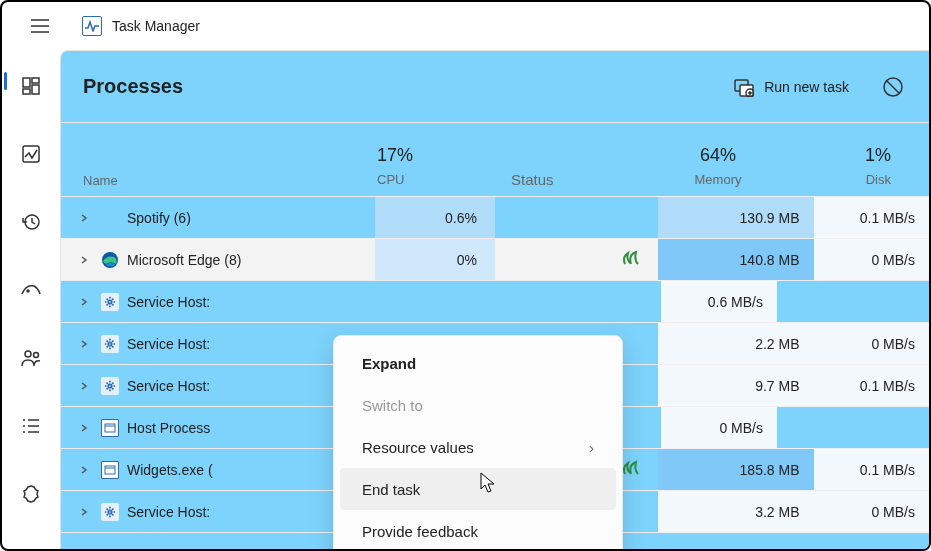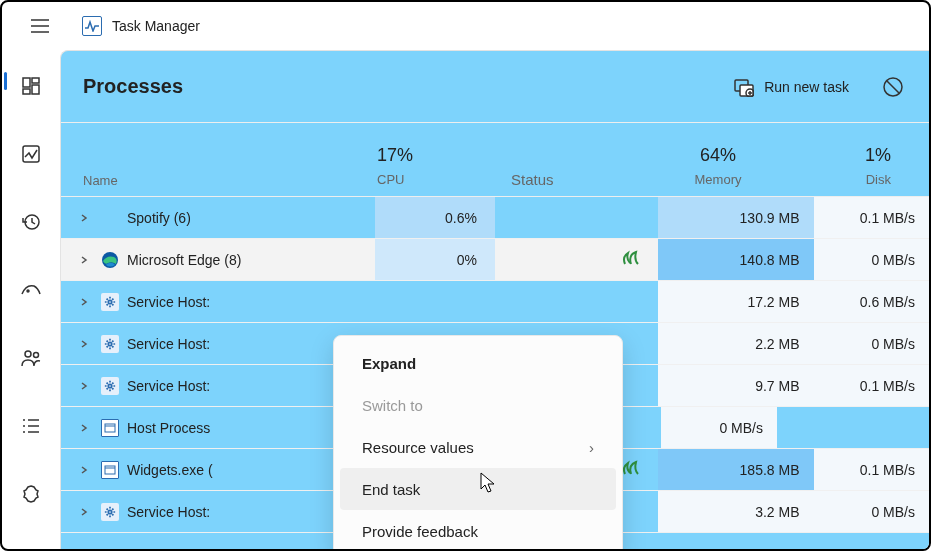--- a/index.html
+++ b/index.html
@@ -222,21 +222,20 @@
             <span class="proc-icon gear">
               <svg viewBox="0 0 14 14">
                 <circle cx="7" cy="7" r="2"></circle>
                 <path d="M7,1 L7,3 M7,11 L7,13 M1,7 L3,7 M11,7 L13,7 M3,3 L4.5,4.5 M9.5,9.5 L11,11 M11,3 L9.5,4.5 M4.5,9.5 L3,11"></path>
               </svg>
             </span>
             <span>Service Host:</span>
           </div>
           <div class="cell-cpu "></div>
           <div class="cell-status"></div>
-          <div class="cell-mem heat0">17.2 MB</div>
           <div class="cell-disk heat0">0.6 MB/s</div>
         </div>
         <div class="proc-row">
           <div class="cell-name">
             <span class="expander">
               <svg viewBox="0 0 10 10">
                 <polyline points="3,2 7,5 3,8"></polyline>
               </svg>
             </span>
             <span class="proc-icon gear">

